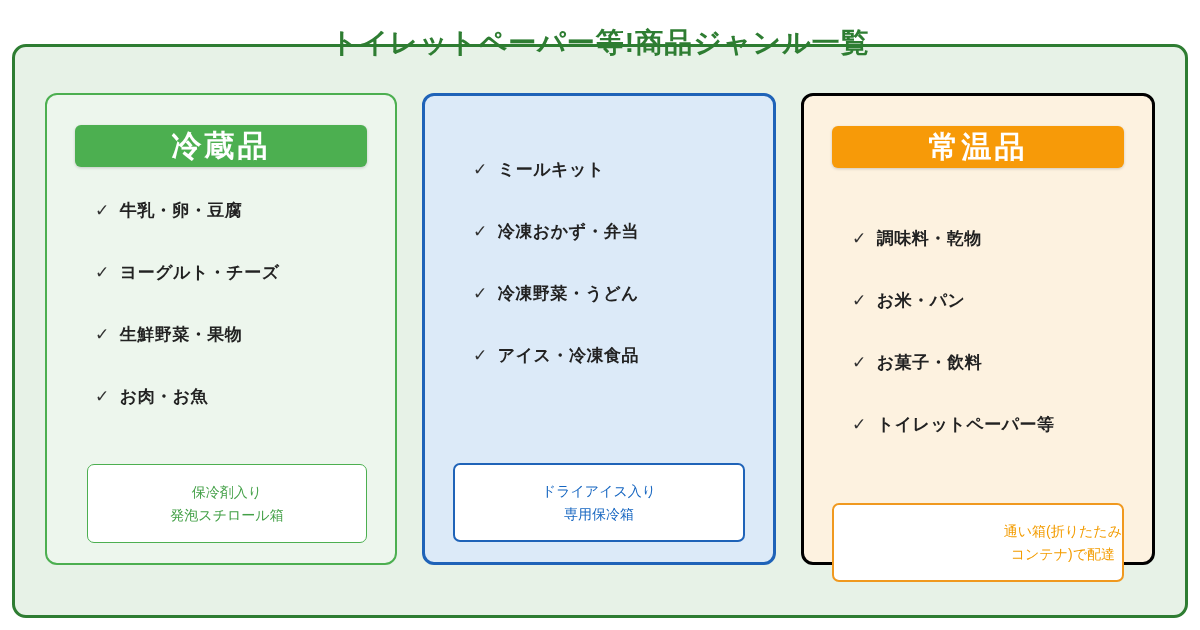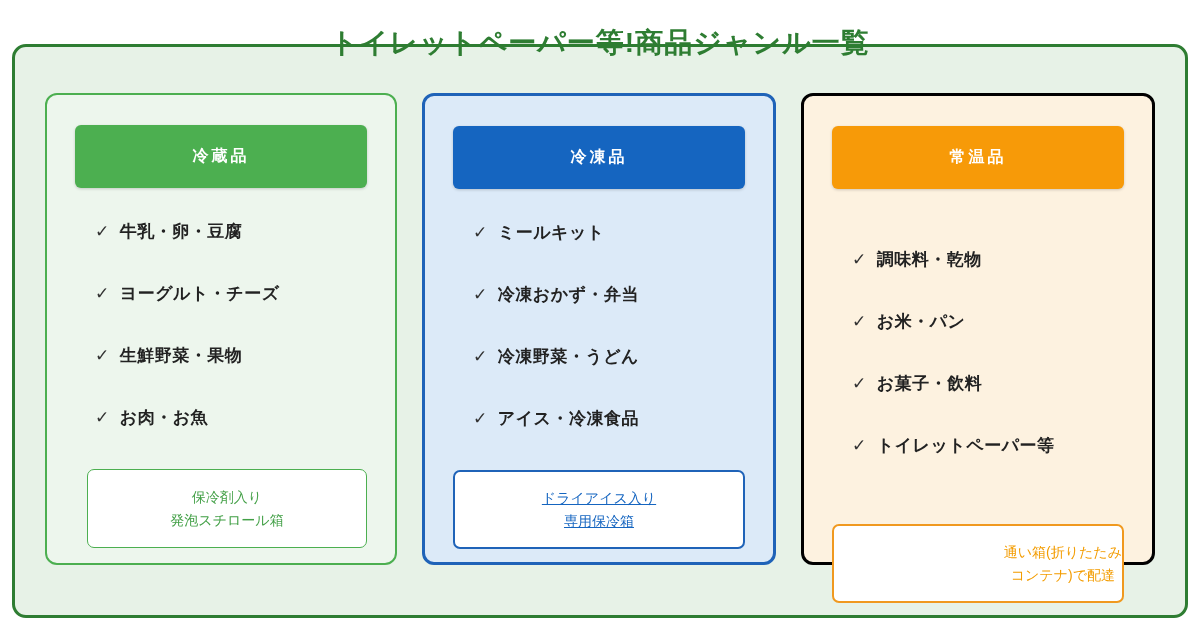--- a/index.html
+++ b/index.html
@@ -40,25 +40,25 @@
     border-radius: 12px;
     padding: 30px 28px 20px 28px;
     display: flex;
     flex-direction: column;
   }
   .card.green  { border: 2px solid #4caf50; background: #edf6ed; }
   .card.blue   { border: 3px solid #1f63b8; background: #dceaf8; }
   .card.orange { border: 3px solid #000000; background: #fdf2e0; gap: 27px; }
 
   .card-header {
-    height: 63px;
+    height: 42px;
     border-radius: 6px;
     display: flex; align-items: center; justify-content: center;
     color: #ffffff;
-    font-size: 16px;
+    font-size: 30px;
     font-weight: bold;
     letter-spacing: 3px;
     box-shadow: 0 1px 3px rgba(0,0,0,0.18);
     flex: none;
   }
   .green  .card-header { background: #4caf50; }
   .blue   .card-header { background: #1565c0; }
   .orange .card-header { background: #f79a08; }
 
   ul.items {
@@ -90,21 +90,21 @@
     border-radius: 7px;
     display: flex;
     align-items: center;
     justify-content: center;
     text-align: center;
     font-size: 14px;
     line-height: 1.6;
     flex: none;
   }
   .green  .note { border: 1px solid #4caf50; color: #43a047; margin-left: 12px; }
-  .blue   .note { border: 2px solid #1f63b8; color: #1565c0; text-decoration: underline; }
+  .blue   .note { border: 2px solid #1f63b8; color: #1565c0; }
   .orange .note { border: 2px solid #f0991f; color: #f39c00; justify-content: flex-end; }
 </style>
 </head>
 <body>
 
 <div class="page-title">トイレットペーパー等!商品ジャンル一覧</div>
 
 <div class="panel">
 
   <div class="card green">
@@ -129,21 +129,20 @@
     </ul>
     <div class="note">
       <div>
         <span>保冷剤入り</span><br>
         <span>発泡スチロール箱</span>
       </div>
     </div>
   </div>
 
   <div class="card blue">
-    <div class="card-header">冷凍品</div>
     <ul class="items">
       <li>
         <span class="check">✓</span>
         <span>ミールキット</span>
       </li>
       <li>
         <span class="check">✓</span>
         <span>冷凍おかず・弁当</span>
       </li>
       <li>

